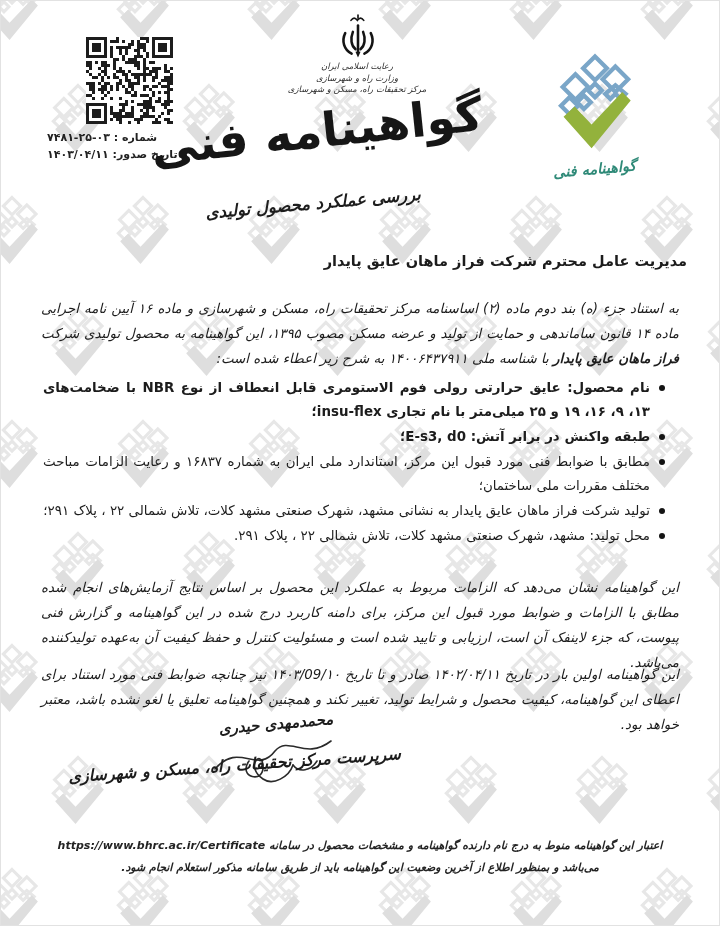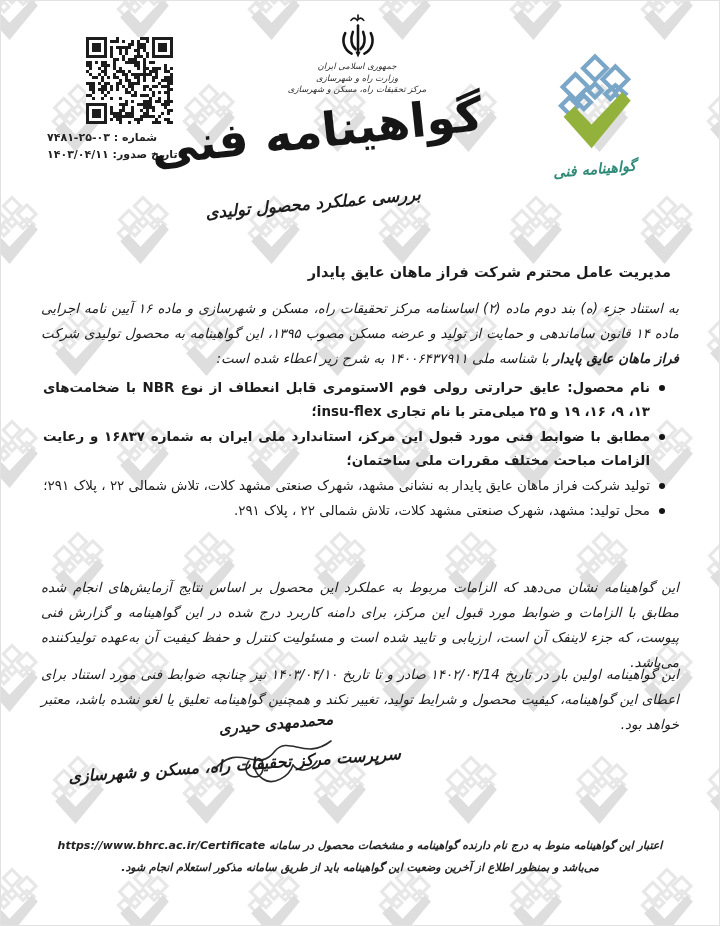--- a/index.html
+++ b/index.html
@@ -41,21 +41,21 @@
     transform:rotate(-5deg);white-space:nowrap;
   }
   
   .brand{position:absolute;left:538px;top:52px;width:112px;text-align:center;}
   .brand-caption{
     display:inline-block;margin-top:2px;font-size:14.5px;font-weight:bold;
     font-style:italic;transform:rotate(-5deg);white-space:nowrap;
   }
   
   .addressee{
-    position:absolute;right:48px;top:252px;font-size:14.5px;font-weight:bold;margin-top:11px;
+    position:absolute;right:32px;top:252px;font-size:14.5px;font-weight:bold;
   }
   .para{
     position:absolute;right:40px;left:40px;font-size:13.4px;line-height:25px;
     text-align:justify;
     font-style:italic;
   }
   .p1{top:282px;}
   .p2{top:561px;}
   .p3{top:648px;}
   .bold-inline{font-weight:bold;}
@@ -650,21 +650,21 @@
           <path d="M30 18 L30 60"></path>
         </g>
         <polygon fill="#141414" points="30,68 26,59 34,59"></polygon>
         <g stroke="#141414" fill="none" stroke-width="2.6" stroke-linecap="round">
           <path d="M19 10 q5 -7 10 0 q5 -7 10 0"></path>
           <path d="M30 1.5 L30 6.5"></path>
         </g>
       </svg>
     </div>
     <div class="gov-lines">
-      <div>جمهوری اسلامی ایران</div>
+      <div>رعایت اسلامی ایران</div>
       <div>وزارت راه و شهرسازی</div>
       <div>مرکز تحقیقات راه، مسکن و شهرسازی</div>
     </div>
 
     <div class="main-title">گواهینامه فنی</div>
     <div class="sub-title">بررسی عملکرد محصول تولیدی</div>
 
     <div class="brand">
       <svg viewBox="0 0 100 120" width="86" height="102">
         <use href="#bhrc-diamonds" style="color:#7aa6c8"></use>
@@ -672,28 +672,29 @@
       </svg>
       <div class="brand-caption" style="color:#2f8a78">گواهینامه فنی</div>
     </div>
 
     <div class="addressee">مدیریت عامل محترم شرکت فراز ماهان عایق پایدار</div>
 
     <p class="para p1"><span>به استناد جزء (ه) بند دوم ماده (۲) اساسنامه مرکز تحقیقات راه، مسکن و شهرسازی و ماده ۱۶ آیین نامه اجرایی ماده ۱۴ قانون ساماندهی و حمایت از تولید و عرضه مسکن مصوب ۱۳۹۵، این گواهینامه به محصول تولیدی شرکت </span><span class="bold-inline">فراز ماهان عایق پایدار</span><span> با شناسه ملی ۱۴۰۰۶۴۳۷۹۱۱ به شرح زیر اعطاء شده است:</span></p>
 
     <ul class="bullets">
       <li>نام محصول: عایق حرارتی رولی فوم الاستومری قابل انعطاف از نوع NBR با ضخامت‌های ۱۳، ۹، ۱۶، ۱۹ و ۲۵ میلی‌متر با نام تجاری insu-flex؛</li>
+      <li>طبقه واکنش در برابر آتش: E-s3, d0؛</li>
       <li>مطابق با ضوابط فنی مورد قبول این مرکز، استاندارد ملی ایران به شماره ۱۶۸۳۷ و رعایت الزامات مباحث مختلف مقررات ملی ساختمان؛</li>
       <li>تولید شرکت فراز ماهان عایق پایدار به نشانی مشهد، شهرک صنعتی مشهد کلات، تلاش شمالی ۲۲ ، پلاک ۲۹۱؛</li>
       <li>محل تولید: مشهد، شهرک صنعتی مشهد کلات، تلاش شمالی ۲۲ ، پلاک ۲۹۱.</li>
     </ul>
 
     <p class="para p2">این گواهینامه نشان می‌دهد که الزامات مربوط به عملکرد این محصول بر اساس نتایج آزمایش‌های انجام شده مطابق با الزامات و ضوابط مورد قبول این مرکز، برای دامنه کاربرد درج شده در این گواهینامه و گزارش فنی پیوست، که جزء لاینفک آن است، ارزیابی و تایید شده است و مسئولیت کنترل و حفظ کیفیت آن به‌عهده تولیدکننده می‌باشد.</p>
 
-    <p class="para p3">این گواهینامه اولین بار در تاریخ ۱۴۰۲/۰۴/14 صادر و تا تاریخ ۱۴۰۳/۰۴/۱۰ نیز چنانچه ضوابط فنی مورد استناد برای اعطای این گواهینامه، کیفیت محصول و شرایط تولید، تغییر نکند و همچنین گواهینامه تعلیق یا لغو نشده باشد، معتبر خواهد بود.</p>
+    <p class="para p3">این گواهینامه اولین بار در تاریخ ۱۴۰۲/۰۴/۱۱ صادر و تا تاریخ ۱۴۰۳/09/۱۰ نیز چنانچه ضوابط فنی مورد استناد برای اعطای این گواهینامه، کیفیت محصول و شرایط تولید، تغییر نکند و همچنین گواهینامه تعلیق یا لغو نشده باشد، معتبر خواهد بود.</p>
 
     <div class="sig">
       <span class="sig-name">محمدمهدی حیدری</span>
       <svg class="sig-scribble" width="130" height="56">
         <g fill="none" stroke="#2a2a2a" stroke-width="1.6" stroke-linecap="round">
           <path d="M6 38 C30 10 48 44 66 20 C80 4 96 30 122 10"></path>
           <path d="M40 30 c-12 16 16 24 14 4 c-2 -16 -18 2 0 14 c10 7 26 -2 30 -14"></path>
           <path d="M84 34 c6 8 18 6 24 -4"></path>
         </g>
       </svg>

